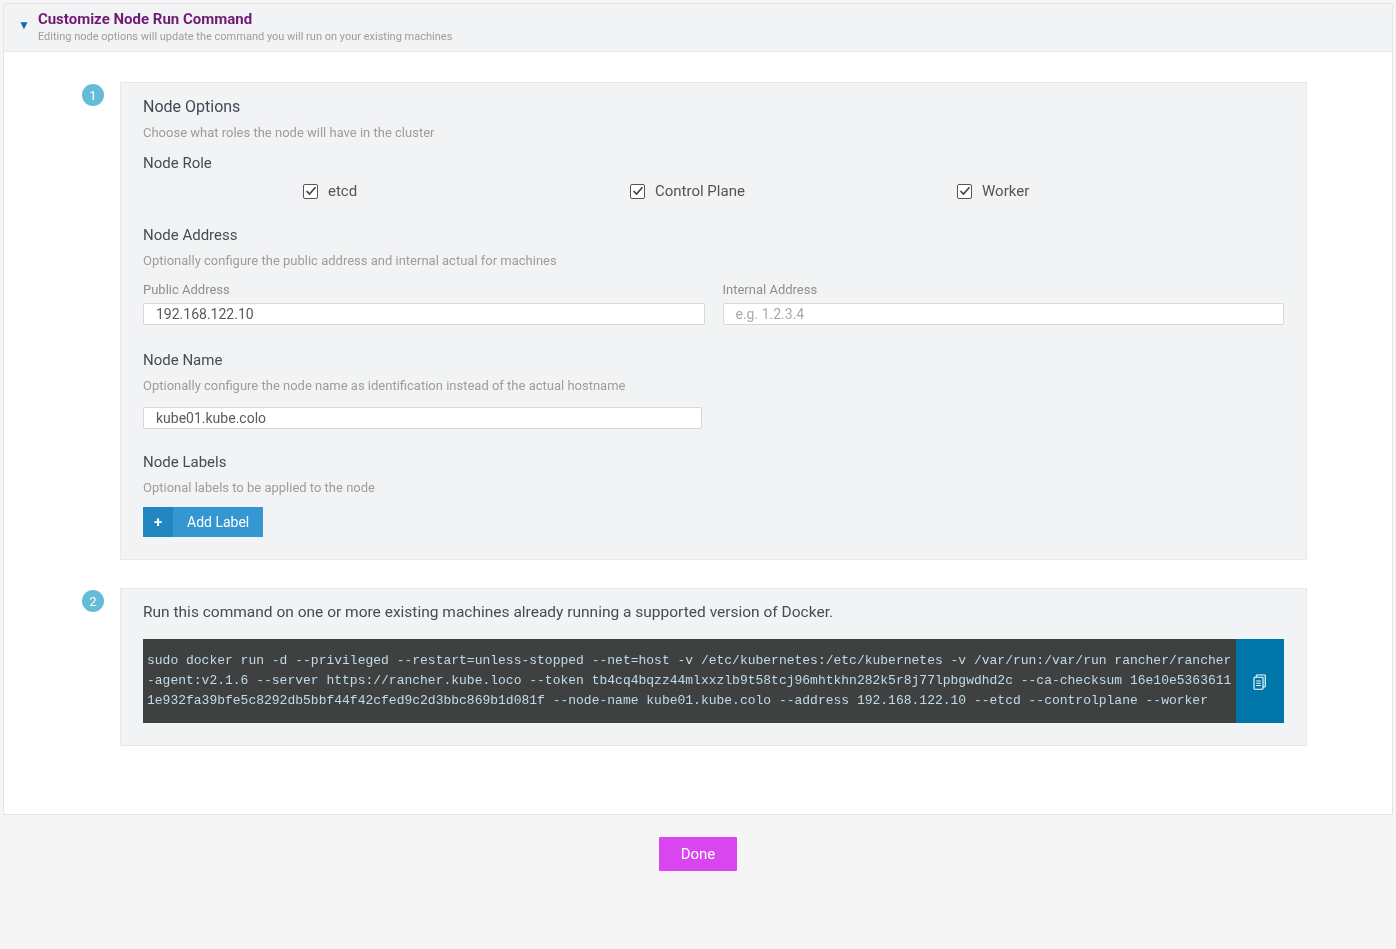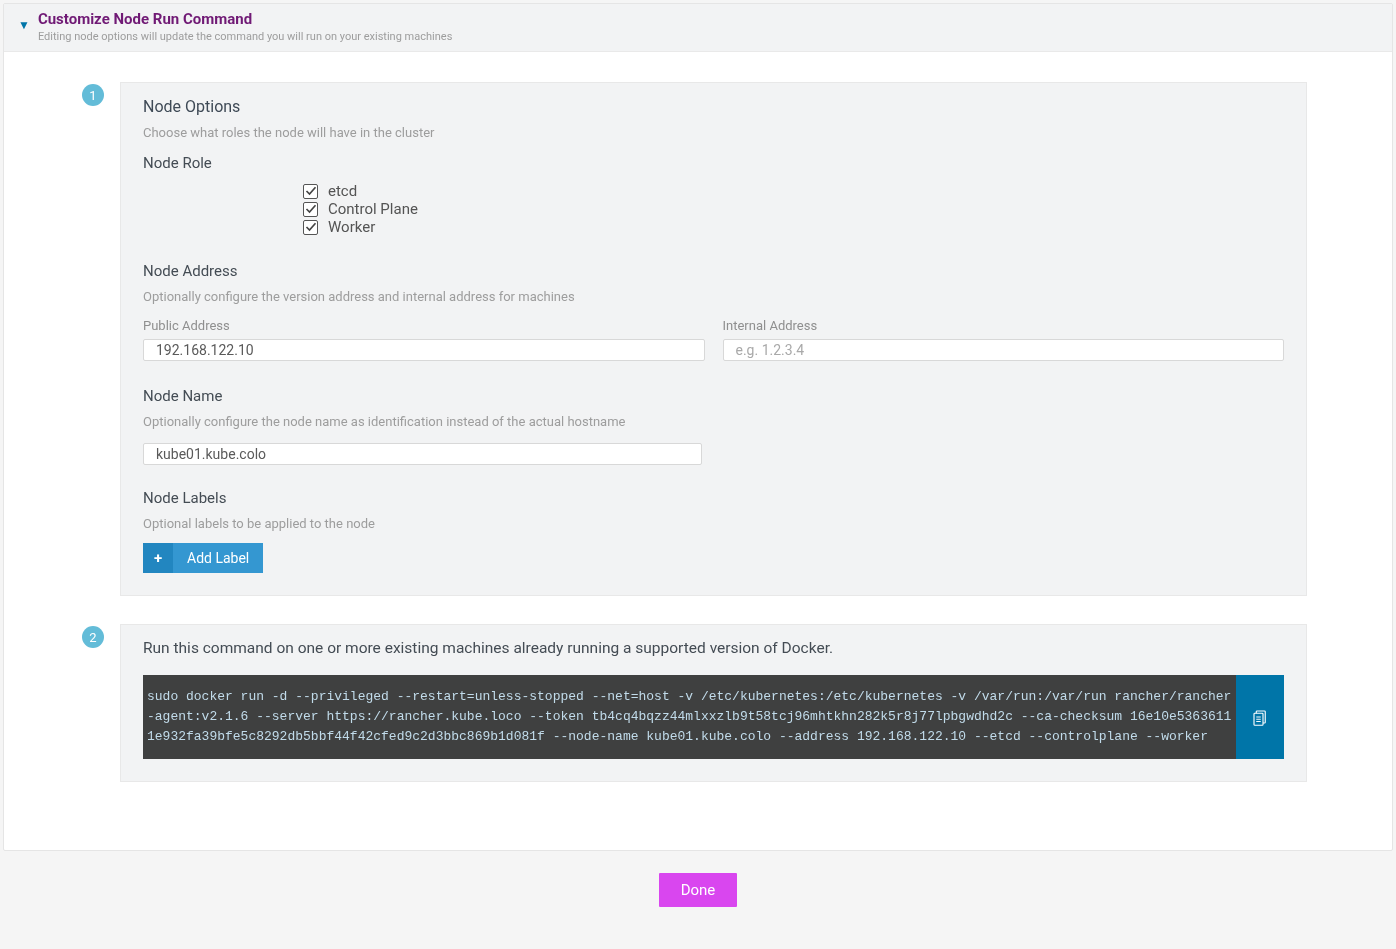--- a/index.html
+++ b/index.html
@@ -89,21 +89,20 @@
     .field-heading {
       color: #444c54;
       font-size: 15px;
       font-weight: 400;
       margin-bottom: 10px;
     }
     .role-row {
       display: flex;
       margin-bottom: 26px;
       padding-left: 160px;
-      flex-direction: column;
     }
     .role-item {
       flex: 1;
       display: flex;
       align-items: center;
     }
     .chk {
       width: 15px;
       height: 15px;
       border: 1.5px solid #555;
@@ -272,21 +271,21 @@
             <span class="chk">
               <svg viewBox="0 0 16 16">
                   <path d="M2 8 L6 12 L14 3" stroke="#444" stroke-width="2.2" fill="none"></path>
                 </svg>
             </span>
             <span class="role-label">Worker</span>
           </div>
         </div>
 
         <div class="field-heading mb-8">Node Address</div>
-        <div class="section-sub">Optionally configure the version address and internal address for machines</div>
+        <div class="section-sub">Optionally configure the public address and internal actual for machines</div>
 
         <div class="addr-row">
           <div class="addr-col">
             <span class="input-label">Public Address</span>
             <input class="text-input" type="text" value="192.168.122.10" style="">
           </div>
           <div class="addr-col">
             <span class="input-label">Internal Address</span>
             <input class="text-input" type="text" placeholder="e.g. 1.2.3.4" style="">
           </div>

